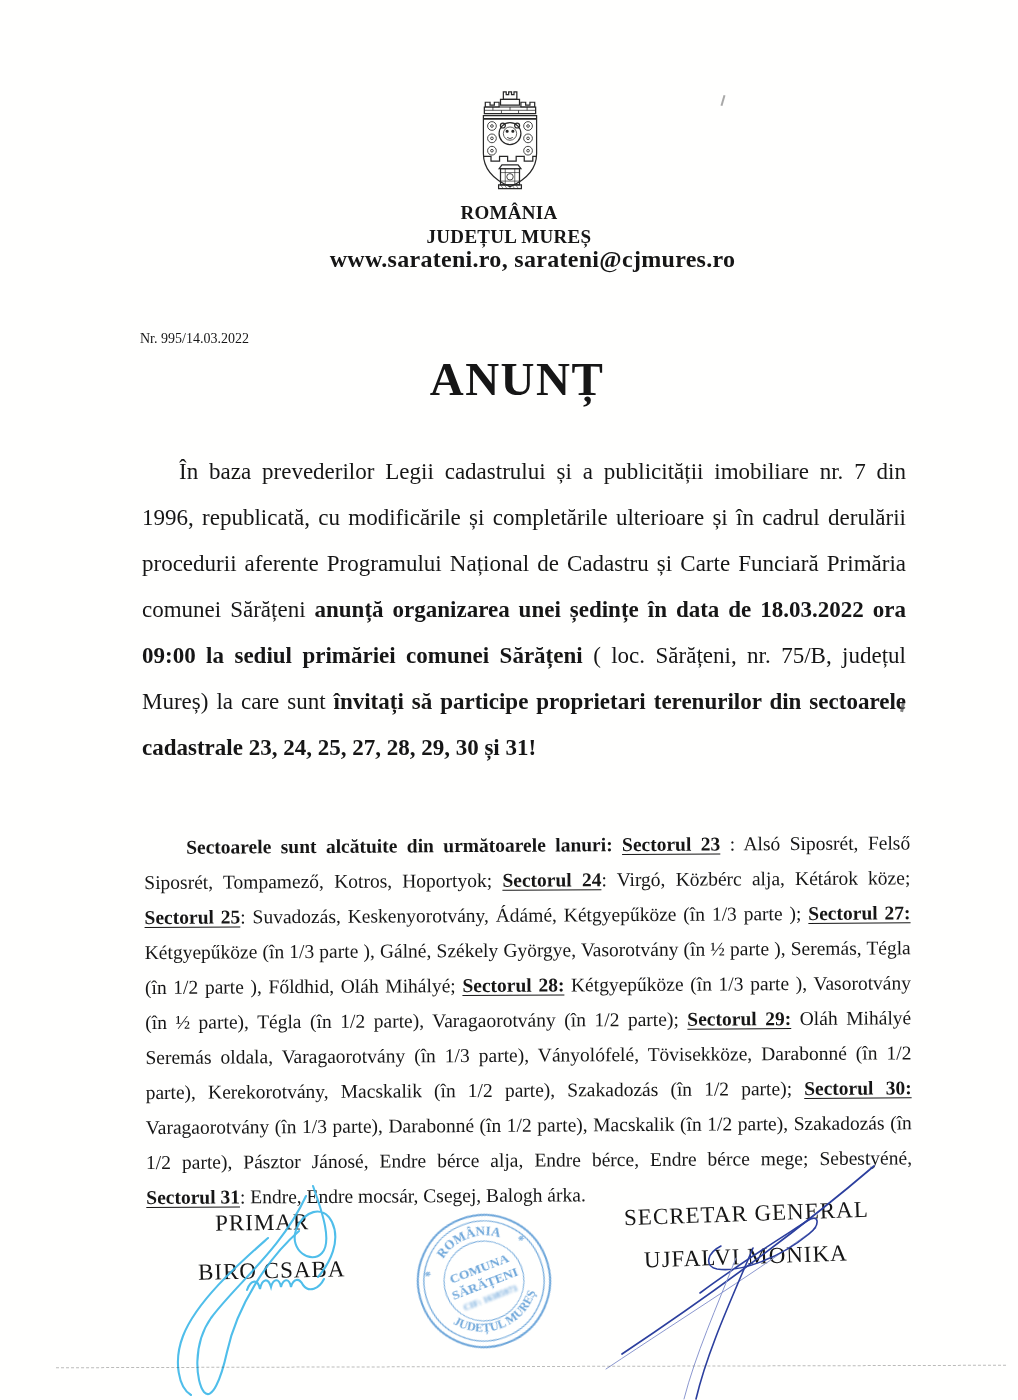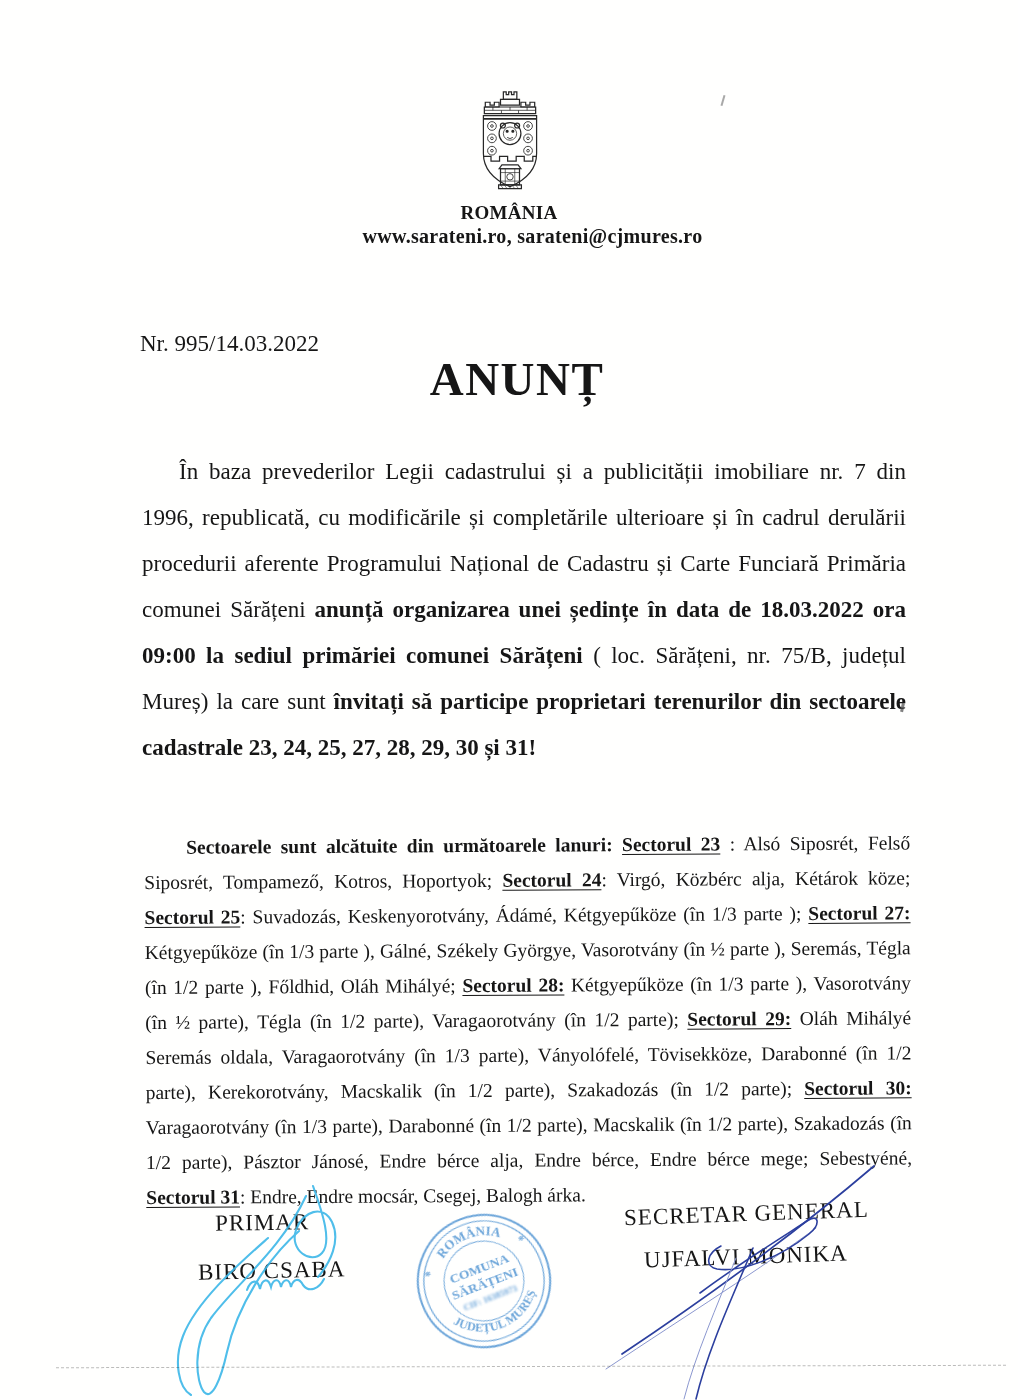--- a/index.html
+++ b/index.html
@@ -9,23 +9,23 @@
     margin:0 auto;
     background:#fffffe;
     font-family:"Liberation Serif","DejaVu Serif",serif;
     color:#161616;
     overflow:hidden;
   }
   
   .crest{position:absolute;left:472px;top:87px;width:76px;height:116px;}
   .letterhead{position:absolute;left:0;top:201px;width:1018px;text-align:center;font-weight:bold;}
   .lh-line{font-size:19px;line-height:23.5px;letter-spacing:.3px;}
-  .lh-web{font-size:20px;padding-left:47px;}
+  .lh-web{font-size:24px;padding-left:47px;}
   
-  .refnum{position:absolute;left:140px;top:331px;font-size:23px;}
+  .refnum{position:absolute;left:140px;top:331px;font-size:14px;}
   .doc-title{position:absolute;left:0;top:352px;width:1034px;text-align:center;
     font-size:47px;font-weight:bold;letter-spacing:1.5px;}
   
   .par{position:absolute;text-align:justify;}
   .par1{left:142px;top:426px;width:764px;font-size:23px;line-height:46px;text-indent:37px;}
   .par2{left:144px;top:810px;width:766px;font-size:19.5px;line-height:35px;text-indent:42px;
     transform:rotate(-0.35deg);transform-origin:0 0;}
   .b{font-weight:bold;}
   .u{text-decoration:underline;text-underline-offset:3px;font-weight:bold;}
   
@@ -90,20 +90,21 @@
       <path d="M30 83 h20 v17 h-20 z"></path>
       <path d="M30 87 h20 M30 96 h20 M35 83 v17 M45 83 v17" stroke-width=".7"></path>
       <circle cx="40" cy="91.5" r="3.4" stroke-width=".9"></circle>
       <path d="M28 100 h24 v4 h-24 z"></path>
       <path d="M30 100 l3 4 M34 100 l3 4 M38 100 l3 4 M42 100 l3 4 M46 100 l3 4" stroke-width=".6"></path>
     </g>
   </svg>
 
   <div class="letterhead">
     <div class="lh-line">ROMÂNIA</div>
+    <div class="lh-line">JUDEȚUL MUREȘ</div>
     <div class="lh-line lh-web">www.sarateni.ro, sarateni@cjmures.ro</div>
   </div>
 
   <div class="refnum">Nr. 995/14.03.2022</div>
 
   <div class="doc-title">ANUNȚ</div>
 
   <p class="par par1"><span>În baza prevederilor Legii cadastrului și a publicității imobiliare nr. 7 din 1996, republicată, cu modificările și completările ulterioare și în cadrul derulării procedurii aferente Programului Național de Cadastru și Carte Funciară Primăria comunei Sărățeni </span><span class="b">anunță organizarea unei ședințe în data de 18.03.2022 ora 09:00 la sediul primăriei comunei Sărățeni </span><span>( loc. Sărățeni, nr. 75/B, județul Mureș) la care sunt </span><span class="b">învitați să participe proprietari terenurilor din sectoarele cadastrale 23, 24, 25, 27, 28, 29, 30 și 31!</span></p>
 
   <p class="par par2"><span class="b">Sectoarele sunt alcătuite din următoarele lanuri: </span><span class="u">Sectorul 23</span><span> : Alsó Siposrét, Felső Siposrét, Tompamező, Kotros, Hoportyok; </span><span class="u">Sectorul 24</span><span>: Virgó, Közbérc alja, Kétárok köze; </span><span class="u">Sectorul 25</span><span>: Suvadozás, Keskenyorotvány, Ádámé, Kétgyepűköze (în 1/3 parte ); </span><span class="u">Sectorul 27:</span><span> Kétgyepűköze (în 1/3 parte ), Gálné, Székely Györgye, Vasorotvány (în ½ parte ), Seremás, Tégla (în 1/2 parte ), Főldhid, Oláh Mihályé; </span><span class="u">Sectorul 28:</span><span> Kétgyepűköze (în 1/3 parte ), Vasorotvány (în ½ parte), Tégla (în 1/2 parte), Varagaorotvány (în 1/2 parte); </span><span class="u">Sectorul 29:</span><span> Oláh Mihályé Seremás oldala, Varagaorotvány (în 1/3 parte), Ványolófelé, Tövisekköze, Darabonné (în 1/2 parte), Kerekorotvány, Macskalik (în 1/2 parte), Szakadozás (în 1/2 parte); </span><span class="u">Sectorul 30:</span><span> Varagaorotvány (în 1/3 parte), Darabonné (în 1/2 parte), Macskalik (în 1/2 parte), Szakadozás (în 1/2 parte), Pásztor Jánosé, Endre bérce alja, Endre bérce, Endre bérce mege; Sebestyéné, </span><span class="u">Sectorul 31</span><span>: Endre, Endre mocsár, Csegej, Balogh árka.</span></p>

